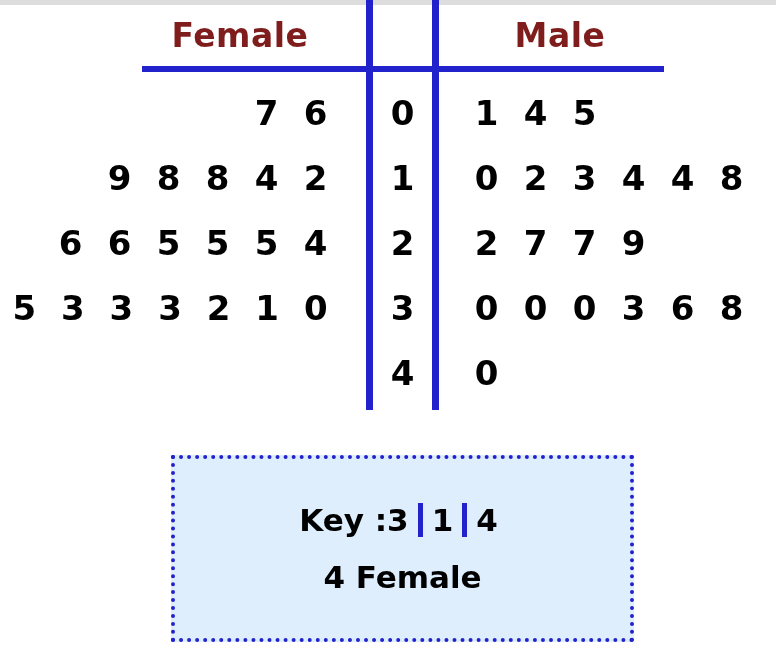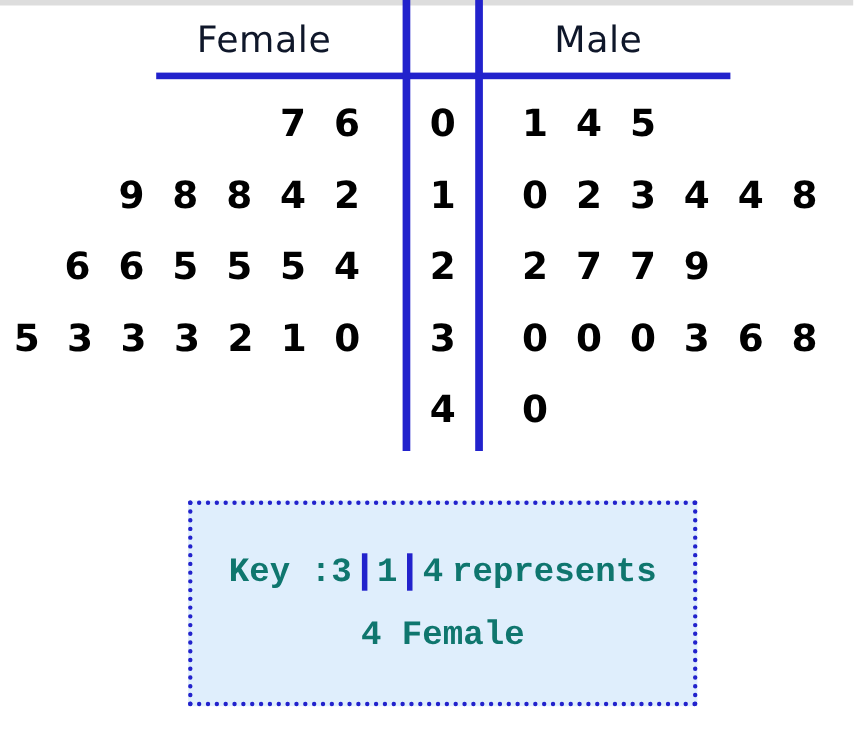--- a/index.html
+++ b/index.html
@@ -25,29 +25,29 @@
     width: 776px;
     height: 5px;
     background: #dddddd;
   }
 
   
   .hdr {
     position: absolute;
     top: 16px;
     font-size: 33px;
-    font-weight: 400;
-    color: #0f172a;
+    font-weight: 700;
+    color: #7f1d1d;
     letter-spacing: 0.5px;
     text-align: center;
     line-height: 40px;
     white-space: nowrap;
   }
   .hdr-female { left: 140px; width: 200px; }
-  .hdr-male   { left: 444px; width: 200px; }
+  .hdr-male   { left: 460px; width: 200px; }
 
   
   .hrule {
     position: absolute;
     left: 142px;
     top: 66px;
     width: 522px;
     height: 6px;
     background: #2222cc;
   }
@@ -125,27 +125,26 @@
     border: 4px dotted #2222cc;
     display: flex;
     flex-direction: column;
     align-items: center;
     justify-content: center;
     box-sizing: content-box;
   }
   .key-line {
     font-size: 31px;
     font-weight: 700;
-    color: #0f766e;
+    color: #000000;
     line-height: 57px;
     display: flex;
     align-items: center;
     justify-content: center;
     white-space: nowrap;
-    font-family: Liberation Mono, monospace;
   }
   .key-sep {
     display: inline-block;
     width: 5px;
     height: 34px;
     background: #2222cc;
     margin: 0 9px;
     vertical-align: middle;
   }
   .key-txt { display: inline-block; }
@@ -250,18 +249,17 @@
 
   <div class="key-box">
     <div class="key-line">
       <span class="key-txt">Key : </span>
       <span class="key-txt">3</span>
       <span class="key-sep"></span>
       <span class="key-txt">1</span>
       <span class="key-sep"></span>
       <span class="key-txt">4</span>
       <span class="key-gap"></span>
-      <span class="key-txt">represents</span>
     </div>
     <div class="key-line">4 Female</div>
   </div>
 
 </div>
 
 </body></html>

